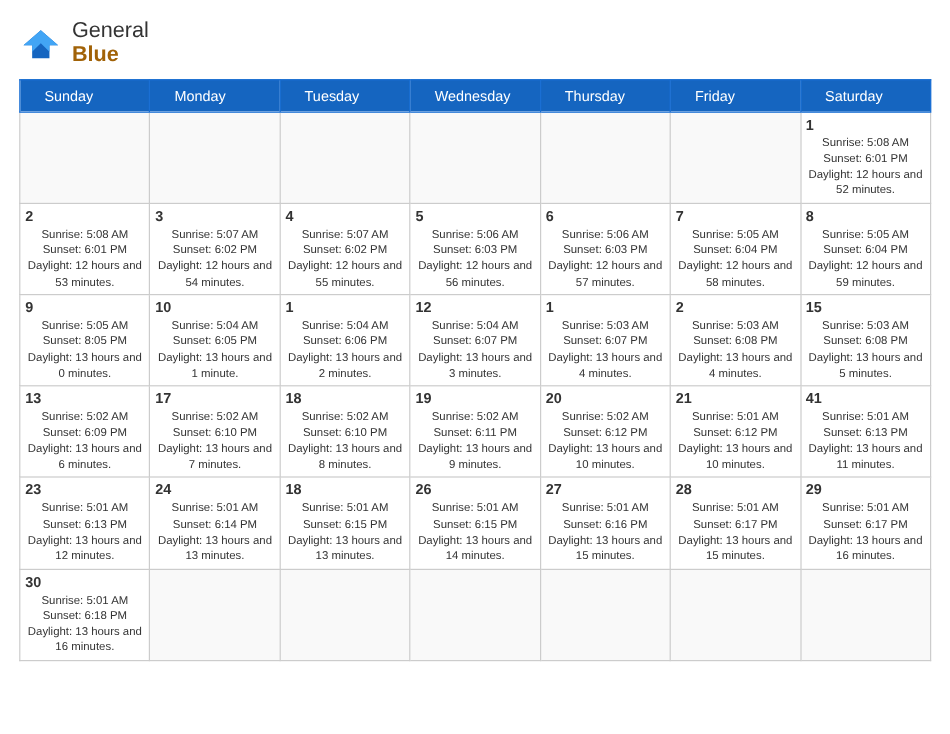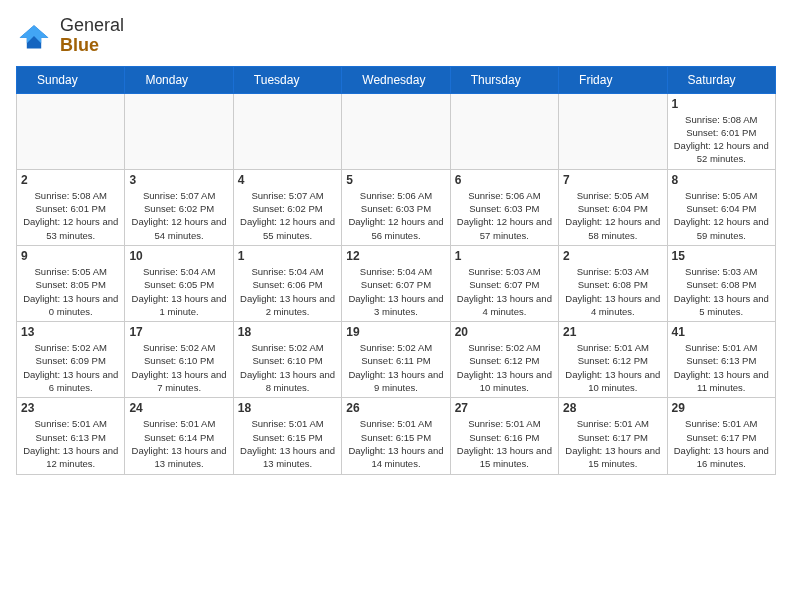--- a/index.html
+++ b/index.html
@@ -330,14 +330,29 @@
 and 15 minutes.</div>
         </td>
         <td>
           <span class="day-num">29</span>
           <div class="day-info">Sunrise: 5:01 AM
 Sunset: 6:17 PM
 Daylight: 13 hours
 and 16 minutes.</div>
         </td>
       </tr>
+      <tr class="last-row">
+        <td>
+          <span class="day-num">30</span>
+          <div class="day-info">Sunrise: 5:01 AM
+Sunset: 6:18 PM
+Daylight: 13 hours
+and 16 minutes.</div>
+        </td>
+        <td class="empty-cell"></td>
+        <td class="empty-cell"></td>
+        <td class="empty-cell"></td>
+        <td class="empty-cell"></td>
+        <td class="empty-cell"></td>
+        <td class="empty-cell"></td>
+      </tr>
     </tbody>
 </table>
 
 </body></html>

